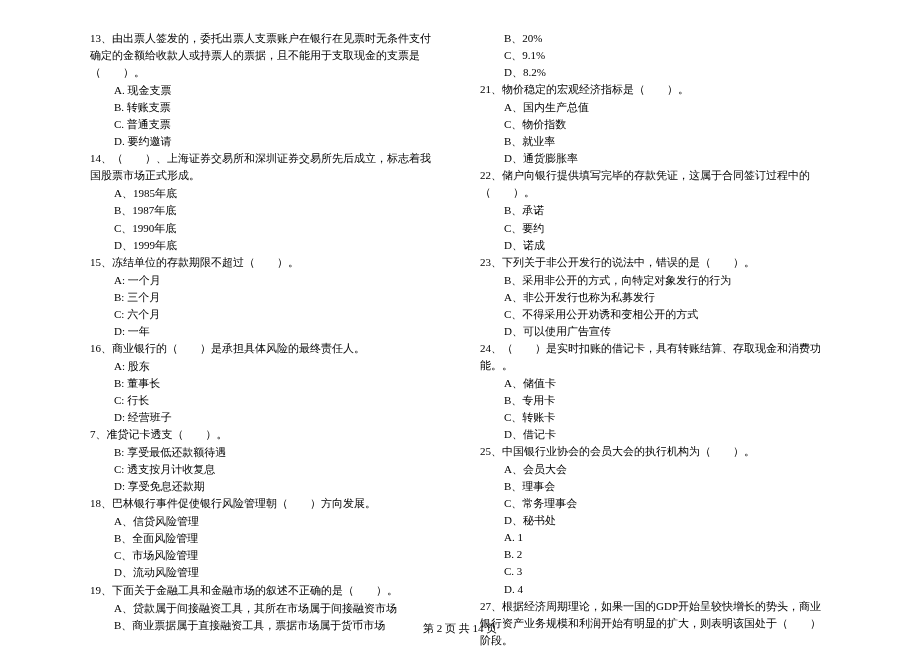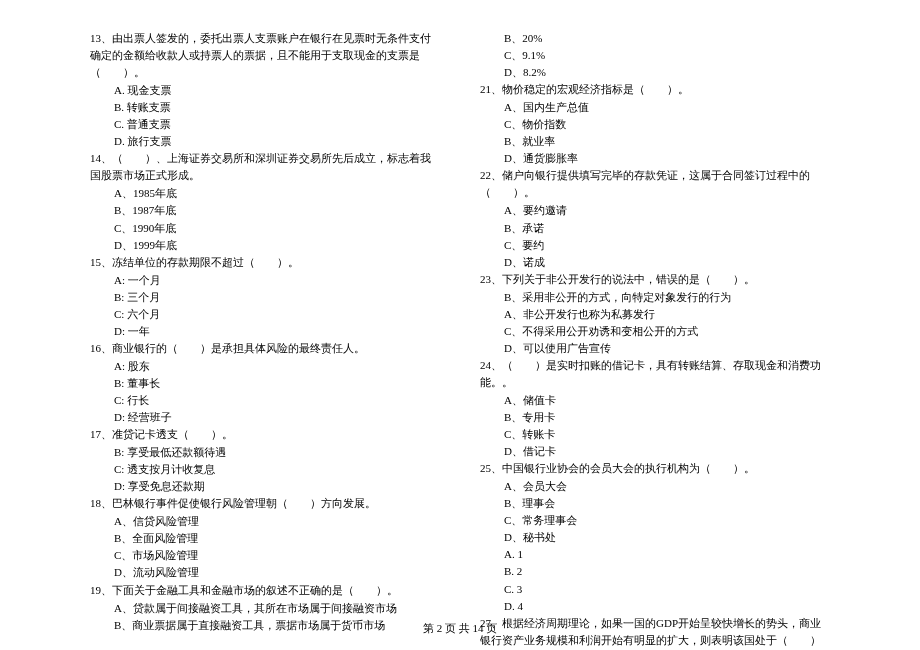--- a/index.html
+++ b/index.html
@@ -35,37 +35,37 @@
   </style>
 </head>
 <body>
 
 <div class="columns">
   <div class="col" id="left-col">
       <div class="q">13、由出票人签发的，委托出票人支票账户在银行在见票时无条件支付确定的金额给收款人或持票人的票据，且不能用于支取现金的支票是（　　）。</div>
       <div class="opt">A. 现金支票</div>
       <div class="opt">B. 转账支票</div>
       <div class="opt">C. 普通支票</div>
-      <div class="opt">D. 旅行支票</div>
+      <div class="opt">D. 要约邀请</div>
       <div class="q">14、（　　）、上海证券交易所和深圳证券交易所先后成立，标志着我国股票市场正式形成。</div>
       <div class="opt">A、1985年底</div>
       <div class="opt">B、1987年底</div>
       <div class="opt">C、1990年底</div>
       <div class="opt">D、1999年底</div>
       <div class="q">15、冻结单位的存款期限不超过（　　）。</div>
       <div class="opt">A: 一个月</div>
       <div class="opt">B: 三个月</div>
       <div class="opt">C: 六个月</div>
       <div class="opt">D: 一年</div>
       <div class="q">16、商业银行的（　　）是承担具体风险的最终责任人。</div>
       <div class="opt">A: 股东</div>
       <div class="opt">B: 董事长</div>
       <div class="opt">C: 行长</div>
       <div class="opt">D: 经营班子</div>
-      <div class="q">17、准贷记卡透支（　　）。</div>
+      <div class="q">7、准贷记卡透支（　　）。</div>
       <div class="opt">B: 享受最低还款额待遇</div>
       <div class="opt">C: 透支按月计收复息</div>
       <div class="opt">D: 享受免息还款期</div>
       <div class="q">18、巴林银行事件促使银行风险管理朝（　　）方向发展。</div>
       <div class="opt">A、信贷风险管理</div>
       <div class="opt">B、全面风险管理</div>
       <div class="opt">C、市场风险管理</div>
       <div class="opt">D、流动风险管理</div>
       <div class="q">19、下面关于金融工具和金融市场的叙述不正确的是（　　）。</div>
       <div class="opt">A、贷款属于间接融资工具，其所在市场属于间接融资市场</div>
@@ -74,21 +74,20 @@
   <div class="col" id="right-col">
       <div class="opt">B、20%</div>
       <div class="opt">C、9.1%</div>
       <div class="opt">D、8.2%</div>
       <div class="q">21、物价稳定的宏观经济指标是（　　）。</div>
       <div class="opt">A、国内生产总值</div>
       <div class="opt">C、物价指数</div>
       <div class="opt">B、就业率</div>
       <div class="opt">D、通货膨胀率</div>
       <div class="q">22、储户向银行提供填写完毕的存款凭证，这属于合同签订过程中的（　　）。</div>
-      <div class="opt">A、要约邀请</div>
       <div class="opt">B、承诺</div>
       <div class="opt">C、要约</div>
       <div class="opt">D、诺成</div>
       <div class="q">23、下列关于非公开发行的说法中，错误的是（　　）。</div>
       <div class="opt">B、采用非公开的方式，向特定对象发行的行为</div>
       <div class="opt">A、非公开发行也称为私募发行</div>
       <div class="opt">C、不得采用公开劝诱和变相公开的方式</div>
       <div class="opt">D、可以使用广告宣传</div>
       <div class="q">24、（　　）是实时扣账的借记卡，具有转账结算、存取现金和消费功能。。</div>
       <div class="opt">A、储值卡</div>

